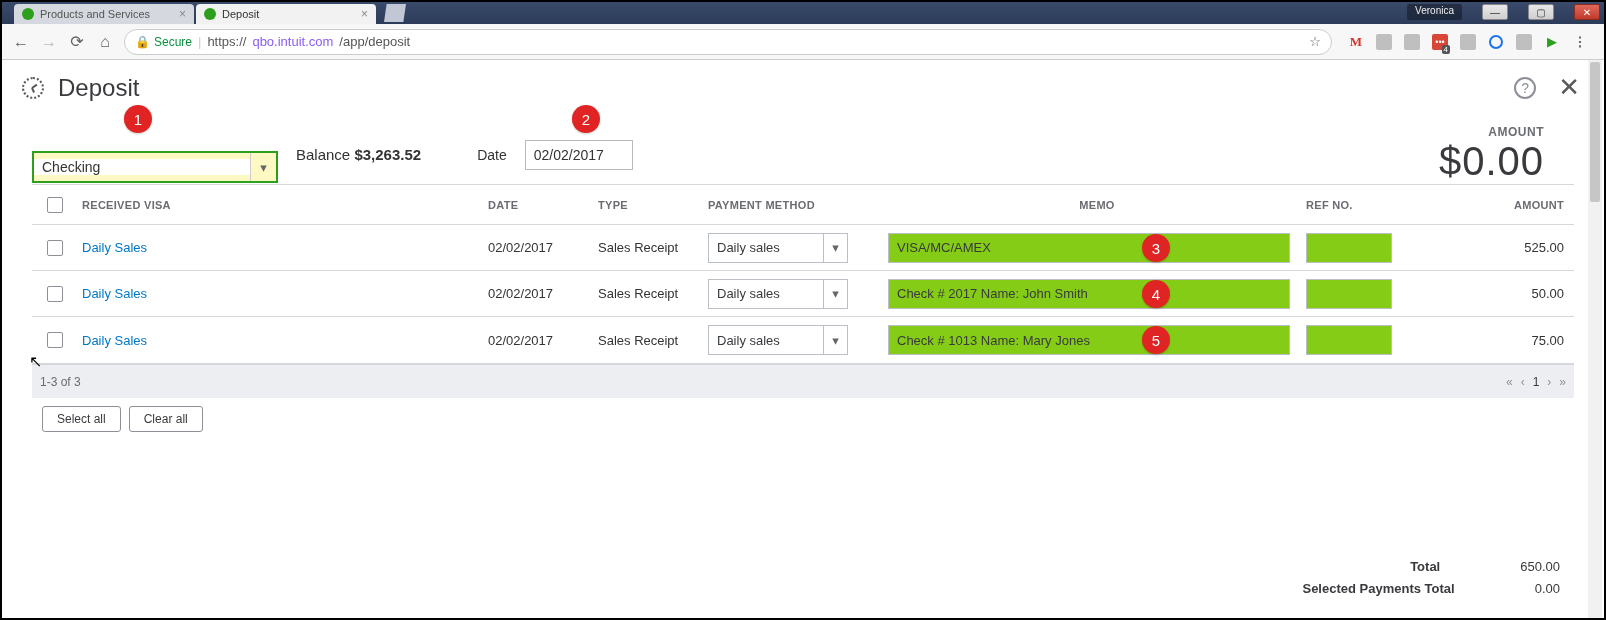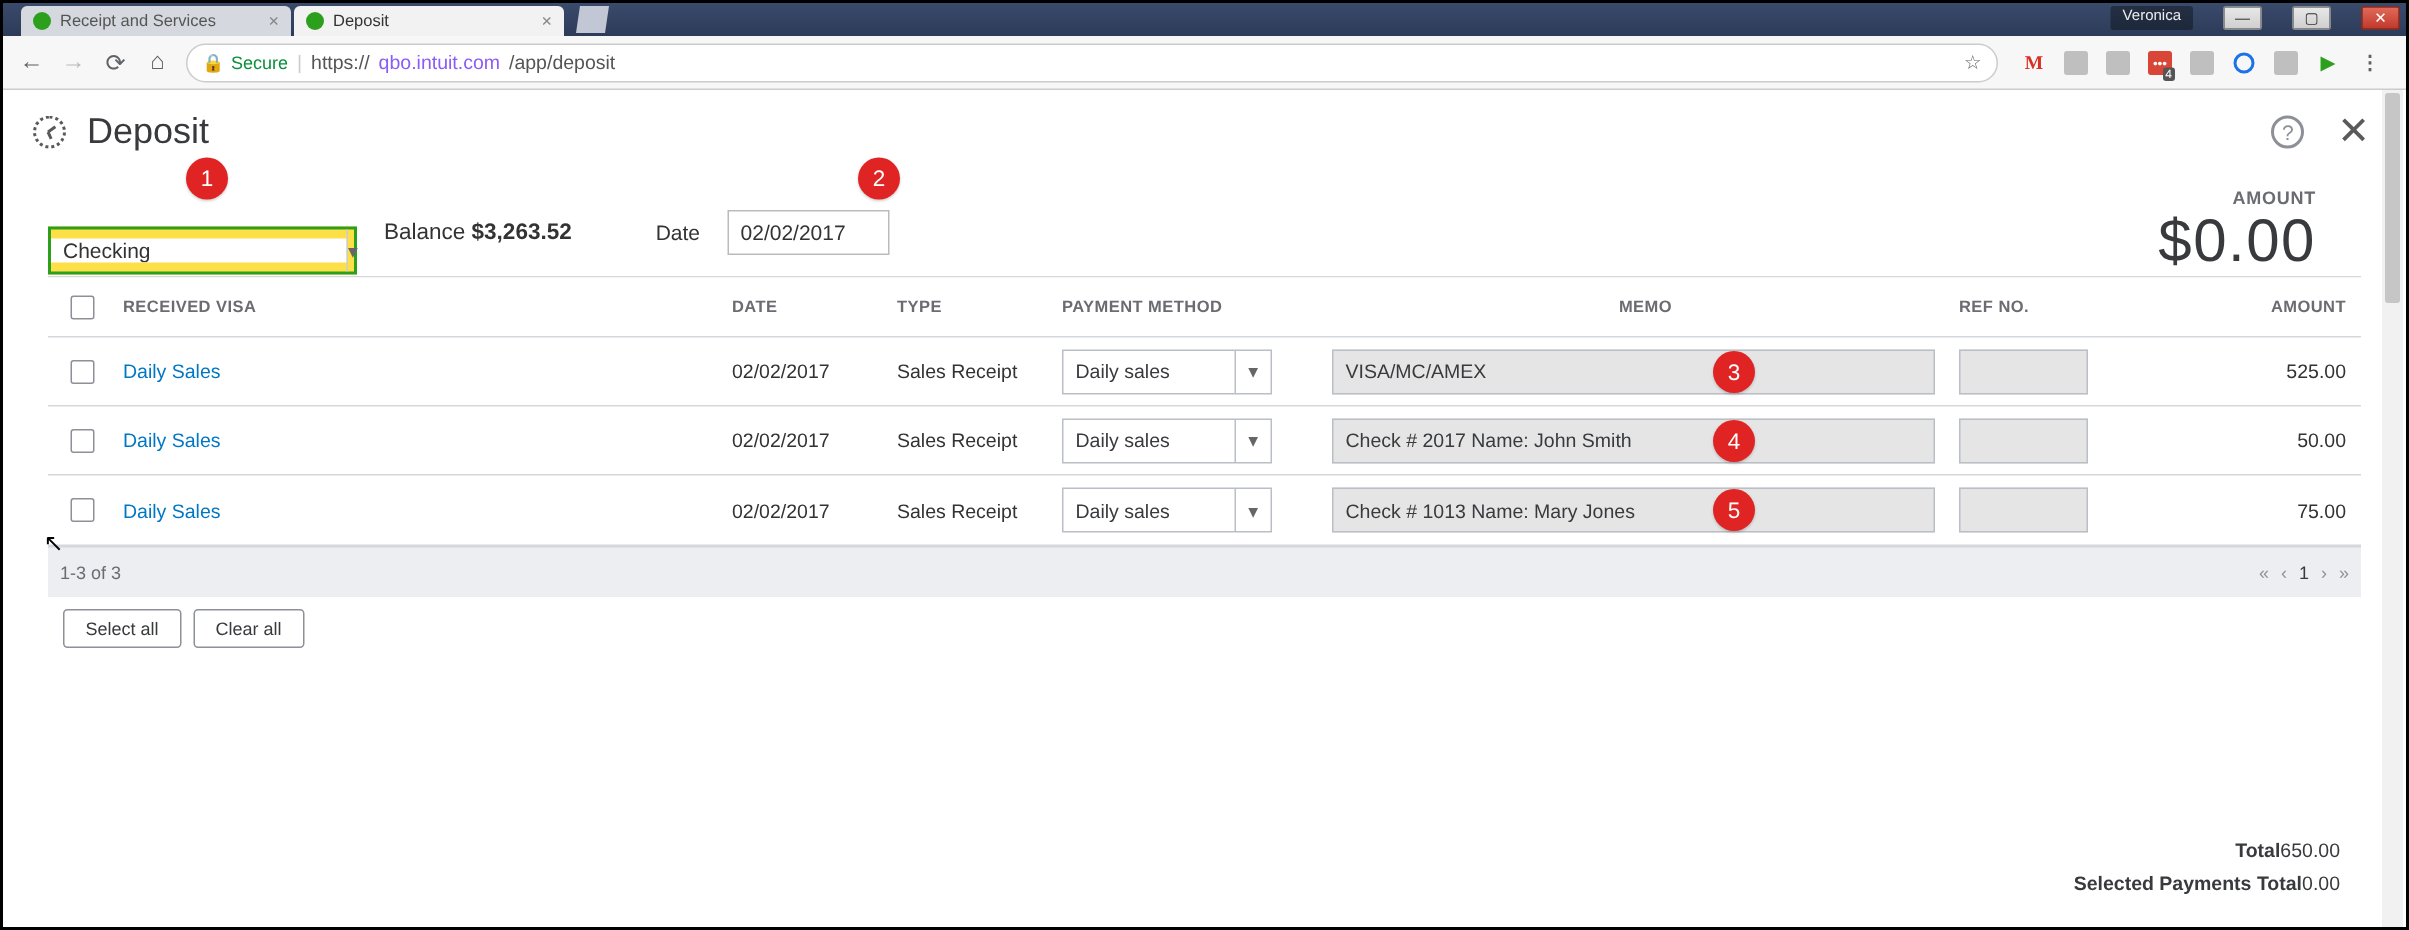--- a/index.html
+++ b/index.html
@@ -148,24 +148,24 @@
   .help-icon{width:22px;height:22px;border:2px solid #8d9096;border-radius:50%;display:flex;align-items:center;justify-content:center;color:#8d9096;font-size:14px;}
   .close-icon{font-size:26px;color:#5a5a5a;font-weight:300;}
 
   .form-row{
     display:flex;
     align-items:center;
     padding: 18px 30px 0 30px;
     gap: 18px;
   }
   .combo{
-    width: 206px; height:32px;
+    width: 246px; height:32px;
     border:2px solid #2ca01c;
     display:flex; align-items:center;
-    background:#fde047;
+    background:#fef9c3;
     margin-top:25px;
   }
   .combo input{
     flex:1; border:none; outline:none;
     padding:0 8px; font-size:14px; color:#333;
   }
   .combo .caret-btn{
     width:26px;height:100%;
     border-left:1px solid #ccc;
     display:flex;align-items:center;justify-content:center;
@@ -235,21 +235,21 @@
     width:16px;height:16px;border:1px solid #8d9096;border-radius:2px;background:#fff;
   }
   .link{color:#0077c5;}
   .pm-select{
     width:140px;height:30px;border:1px solid #babec5;
     display:flex;align-items:center;background:#fff;
   }
   .pm-select span{flex:1;padding:0 8px;color:#393a3d;font-size:13px;}
   .pm-select .caret-btn{width:24px;height:100%;border-left:1px solid #babec5;display:flex;align-items:center;justify-content:center;color:#666;}
   .memo-input, .ref-input{
-    height:30px;border:1px solid #babec5;background:#e5e5e5;
+    height:30px;border:1px solid #babec5;background:#84cc16;
     padding:0 8px;font-size:13px;color:#393a3d;display:flex;align-items:center;
   }
   .memo-input{width:402px;}
   .ref-input{width:86px;}
 
   .tbl-footer{
     margin: 0 30px;
     background:#eceef1;
     height:34px;
     display:flex;align-items:center;
@@ -269,30 +269,30 @@
     background:#fff;font-size:12px;color:#393a3d;
     display:flex;align-items:center;
   }
 
   .totals{
     position:absolute;
     right:44px; bottom:18px;
     text-align:right;
     font-size:13px;color:#393a3d;
   }
-  .totals .trow{display:flex;justify-content:flex-end;line-height:22px;}
+  .totals .trow{display:flex;justify-content:flex-end;gap:80px;line-height:22px;}
   .totals .tlabel{font-weight:600;}
 </style>
 </head>
 <body>
 
 <div class="chrome-top">
   <div class="chrome-tab inactive">
     <span class="tab-favicon"></span>
-    <span>Receipt and Services</span>
+    <span>Products and Services</span>
     <span class="tab-close">×</span>
   </div>
   <div class="chrome-tab">
     <span class="tab-favicon"></span>
     <span>Deposit</span>
     <span class="tab-close">×</span>
   </div>
   <div class="new-tab"></div>
   <div class="win-controls">
     <div class="win-user">Veronica</div>

